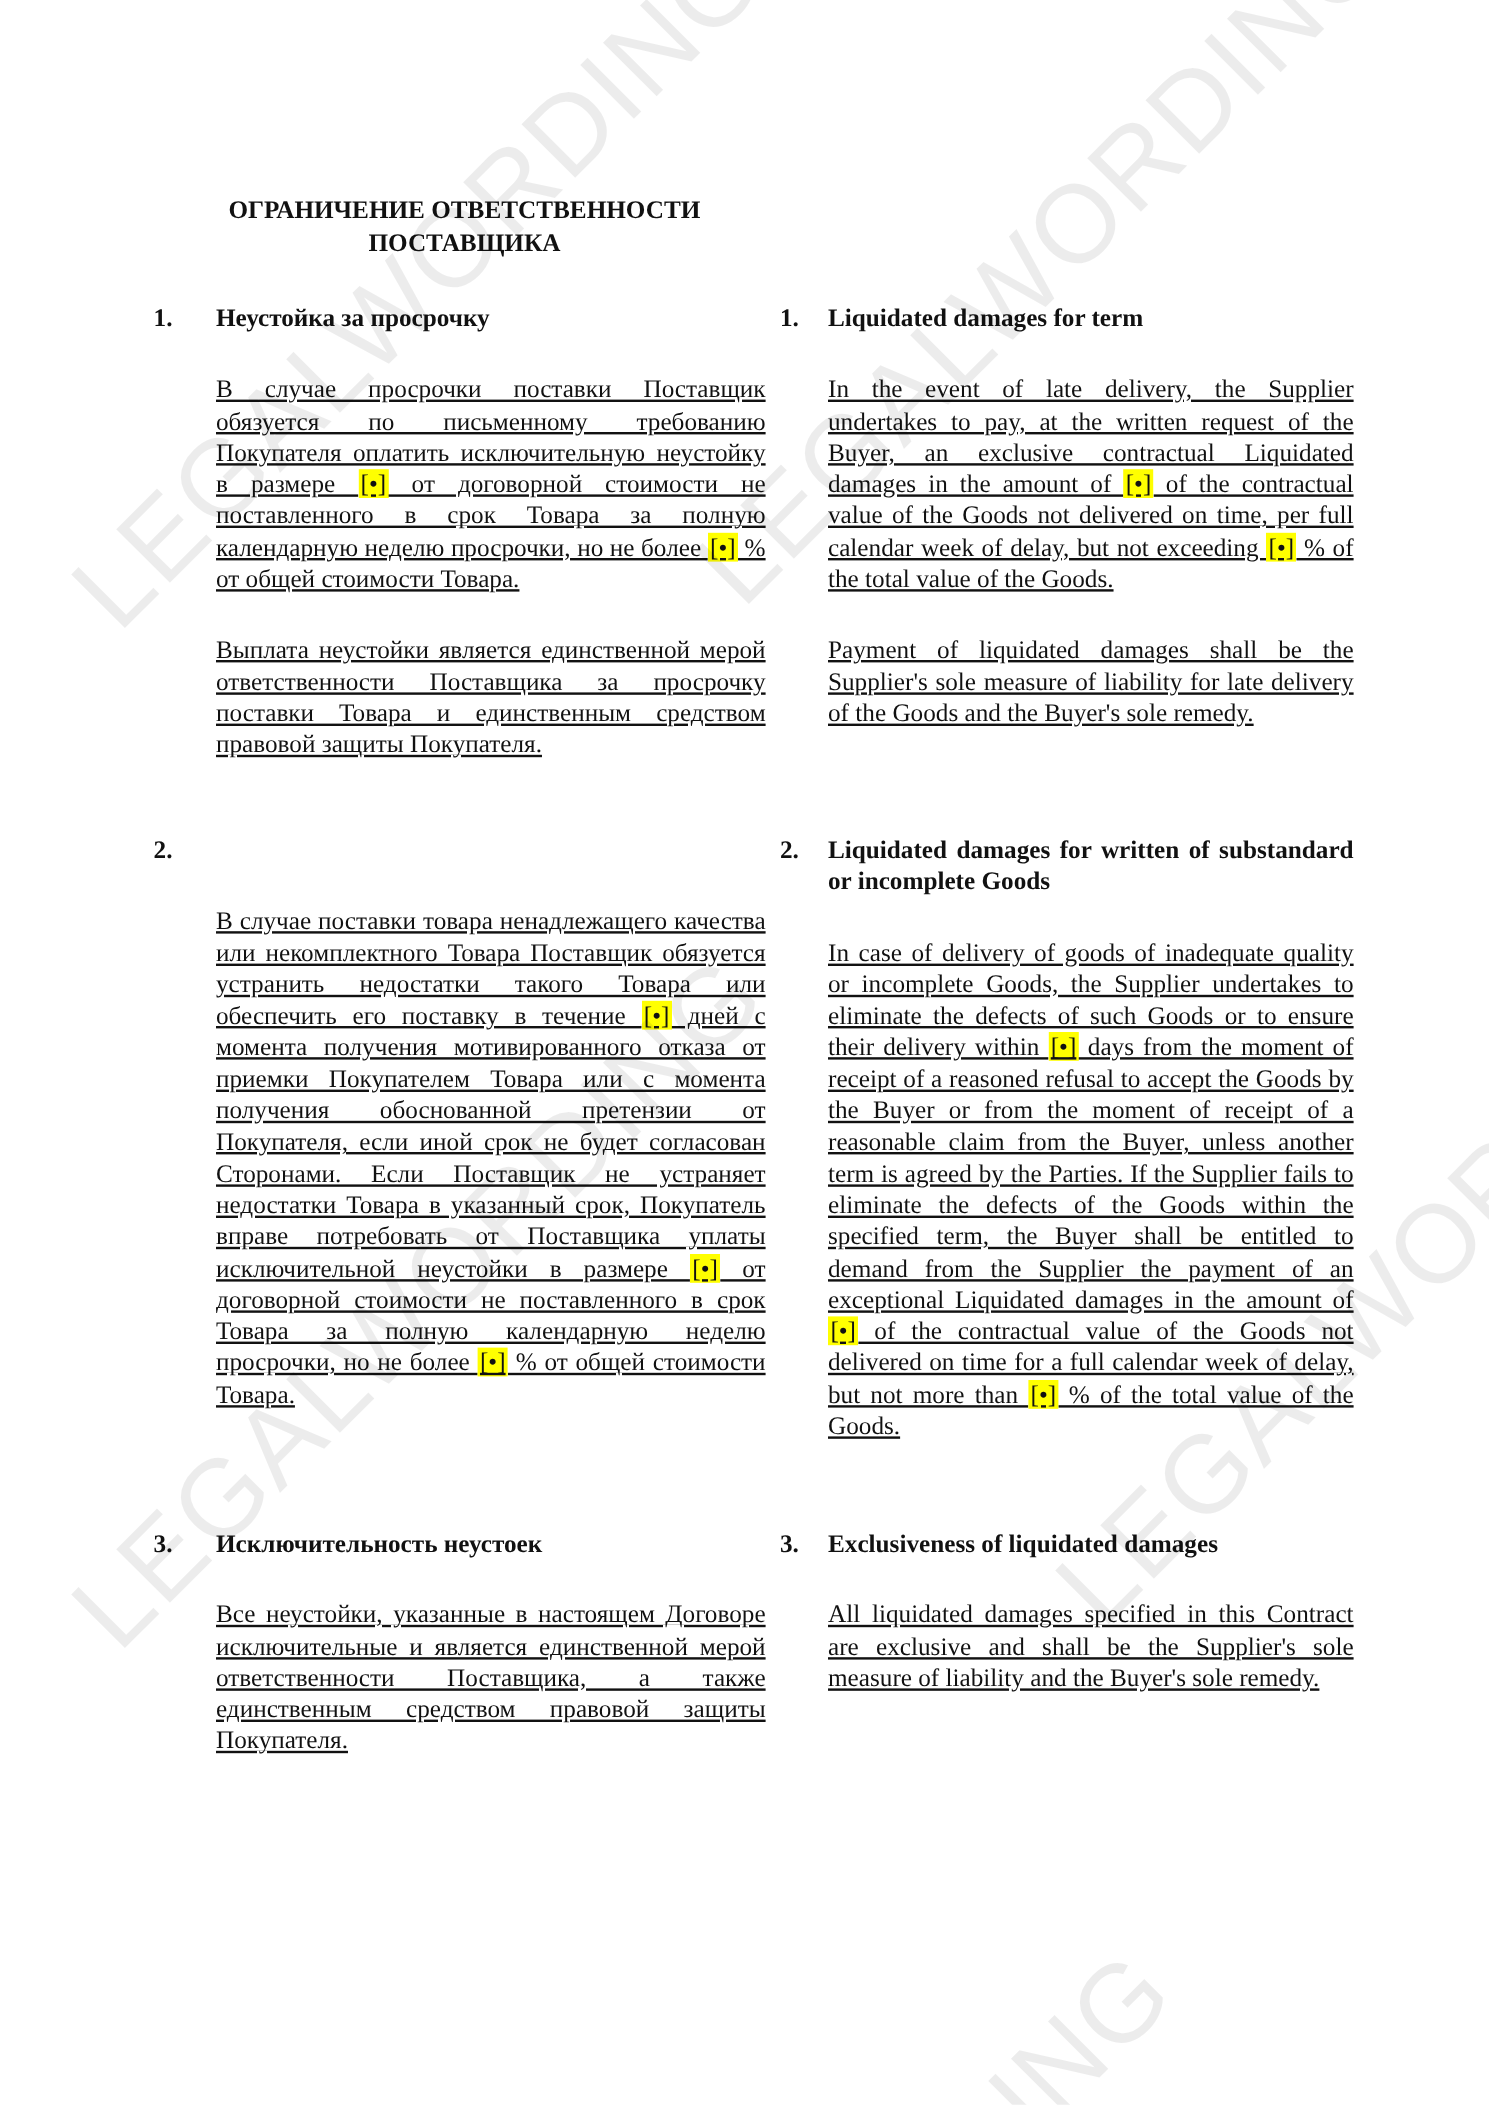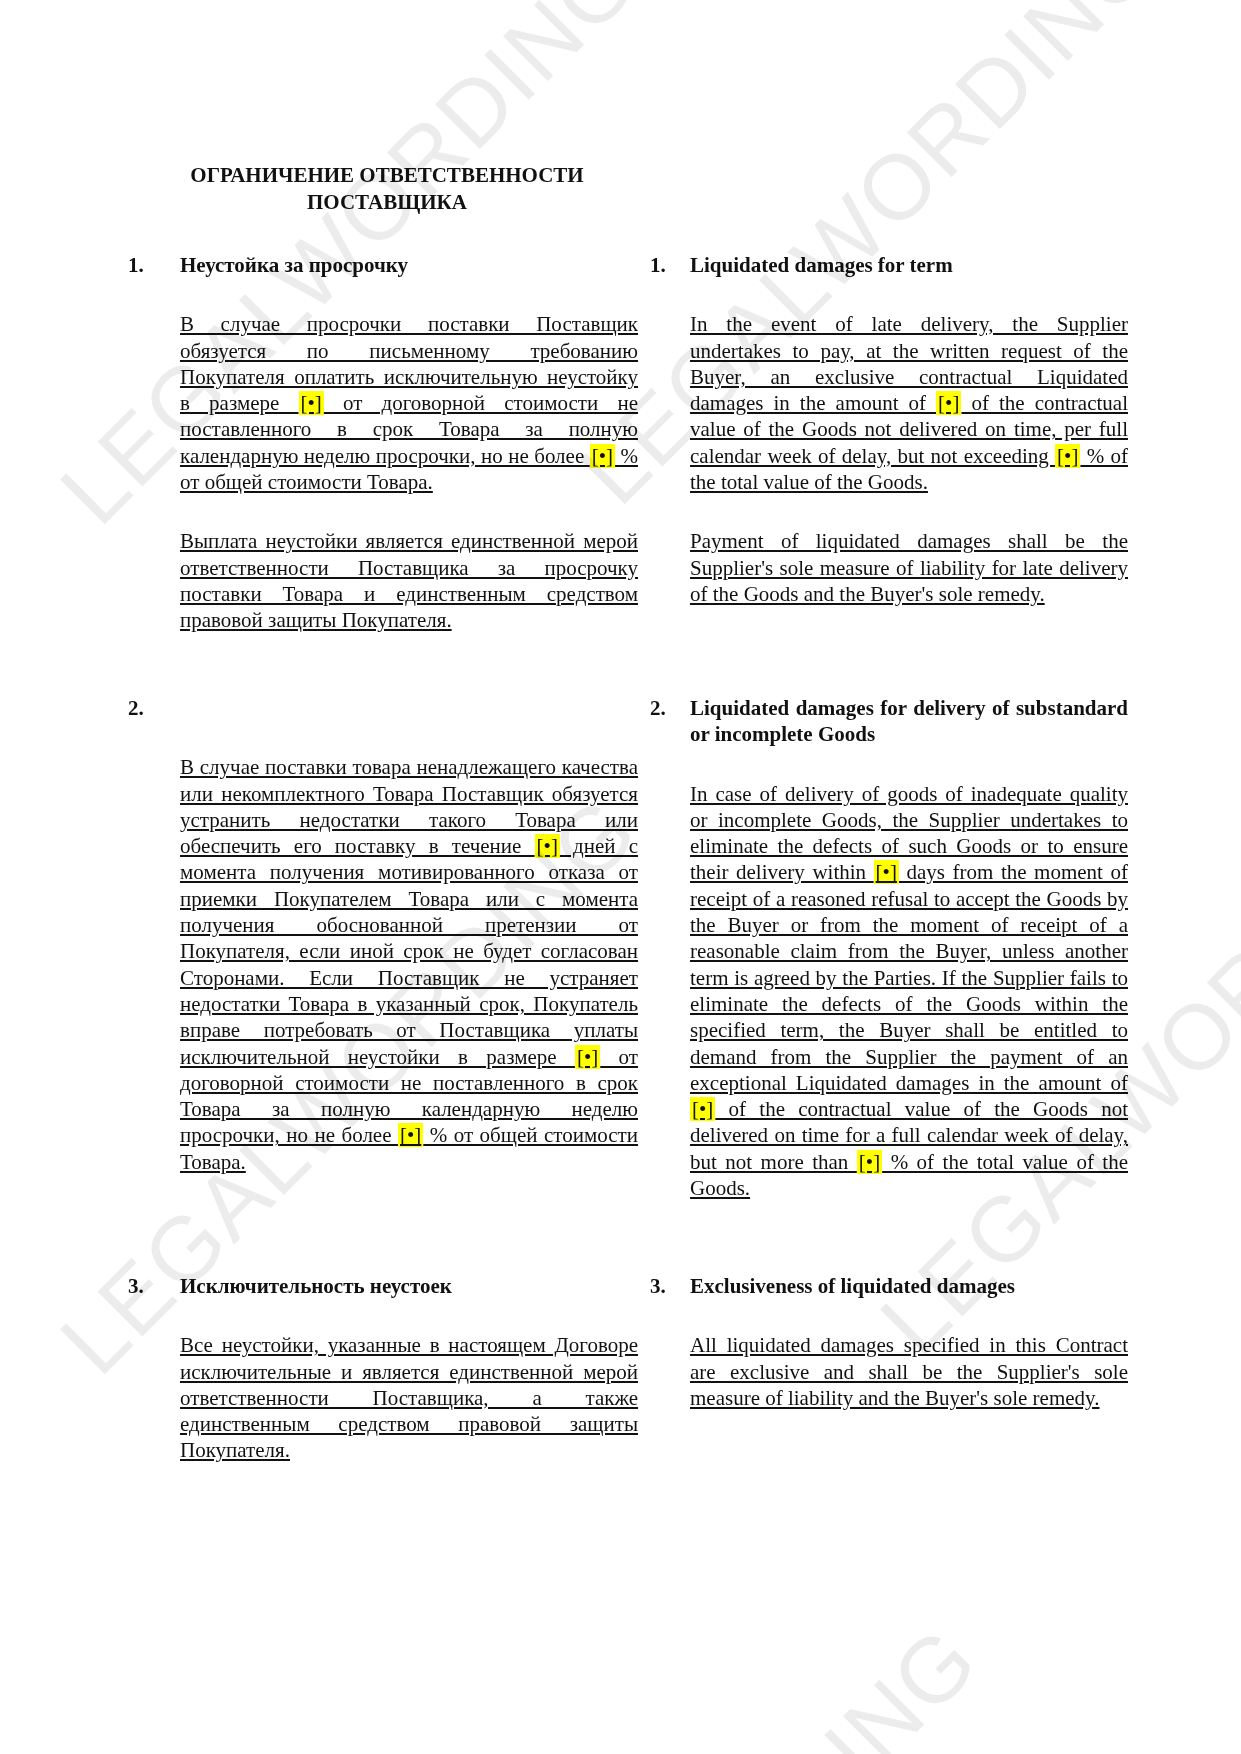--- a/index.html
+++ b/index.html
@@ -67,21 +67,21 @@
         <div class="sec-head">
           <span class="sec-num">1.</span>
           <span class="sec-title">Liquidated damages for term</span>
         </div>
         <div class="para" style="margin-top: 33px;"><span>In the event of late delivery, the Supplier undertakes to pay, at the written request of the Buyer, an exclusive contractual Liquidated damages in the amount of </span><span class="hl">[•]</span><span> of the contractual value of the Goods not delivered on time, per full calendar week of delay, but not exceeding </span><span class="hl">[•]</span><span> % of the total value of the Goods.</span></div>
         <div class="para" style="margin-top: 33px;"><span>Payment of liquidated damages shall be the Supplier's sole measure of liability for late delivery of the Goods and the Buyer's sole remedy.</span></div>
       </div>
     <div class="sec" style="top:695px; width:478px;">
         <div class="sec-head">
           <span class="sec-num">2.</span>
-          <span class="sec-title">Liquidated damages for delivery of substandard or incomplete Goods</span>
+          <span class="sec-title">Liquidated damages for written of substandard or incomplete Goods</span>
         </div>
         <div class="para" style="margin-top: 33px;"><span>In case of delivery of goods of inadequate quality or incomplete Goods, the Supplier undertakes to eliminate the defects of such Goods or to ensure their delivery within </span><span class="hl">[•]</span><span> days from the moment of receipt of a reasoned refusal to accept the Goods by the Buyer or from the moment of receipt of a reasonable claim from the Buyer, unless another term is agreed by the Parties. If the Supplier fails to eliminate the defects of the Goods within the specified term, the Buyer shall be entitled to demand from the Supplier the payment of an exceptional Liquidated damages in the amount of </span><span class="hl">[•]</span><span> of the contractual value of the Goods not delivered on time for a full calendar week of delay, but not more than </span><span class="hl">[•]</span><span> % of the total value of the Goods.</span></div>
       </div>
     <div class="sec" style="top:1273px; width:478px;">
         <div class="sec-head">
           <span class="sec-num">3.</span>
           <span class="sec-title">Exclusiveness of liquidated damages</span>
         </div>
         <div class="para" style="margin-top: 33px;"><span>All liquidated damages specified in this Contract are exclusive and shall be the Supplier's sole measure of liability and the Buyer's sole remedy.</span></div>
       </div>

